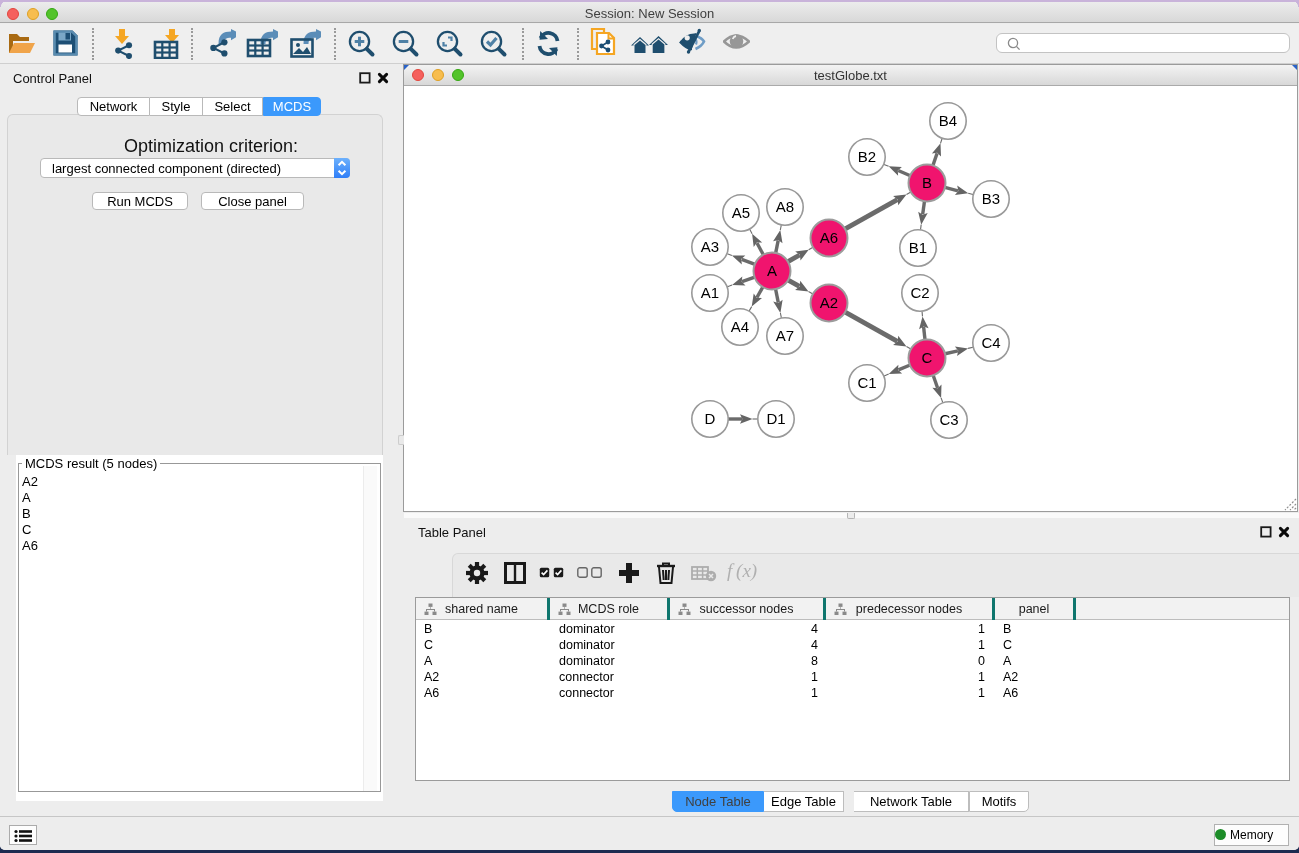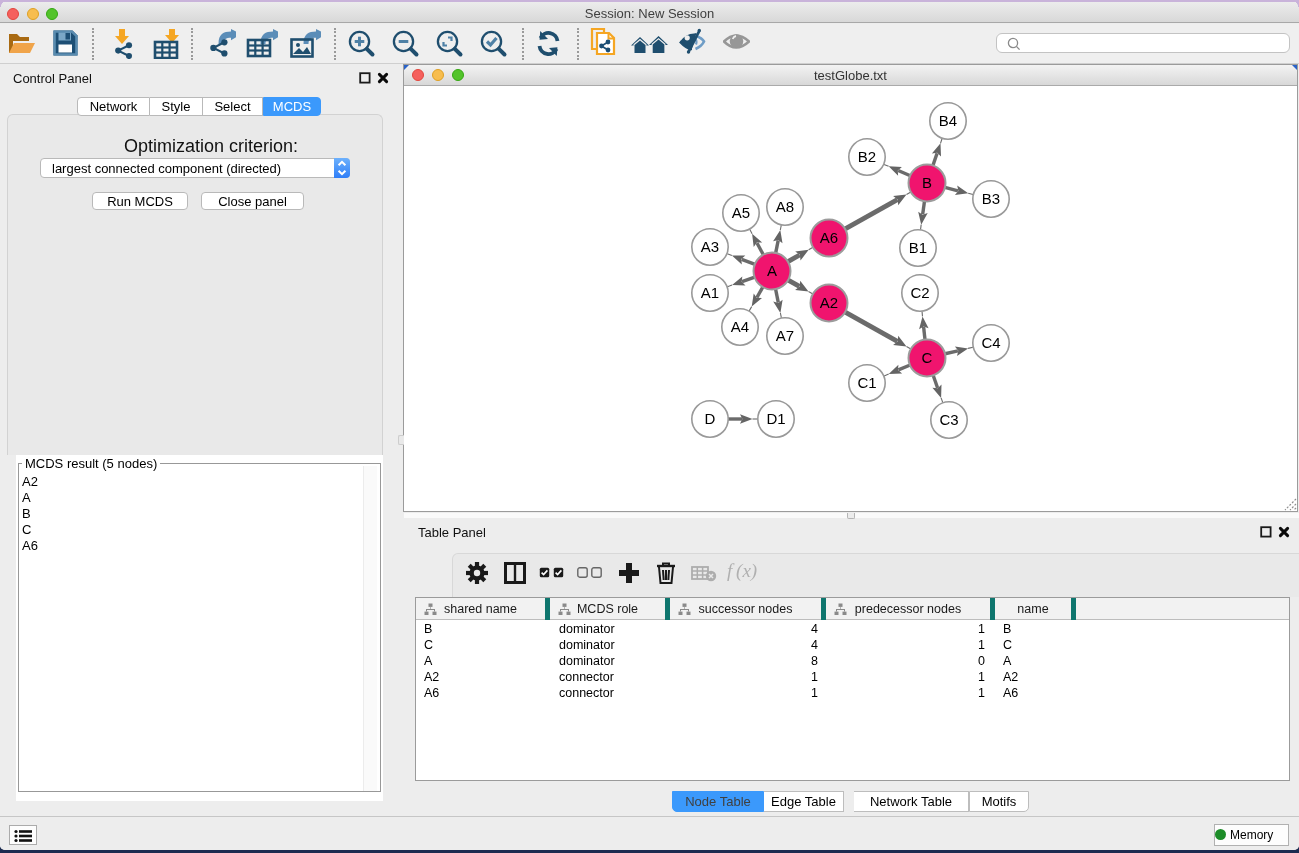--- a/index.html
+++ b/index.html
@@ -42,21 +42,21 @@
   background:linear-gradient(#f3f3f3,#d8d8d8); border-bottom:1px solid #aaa; }
 #net-canvas { position:absolute; left:0; top:22px; width:893px; height:424px; background:#fff;text-align:center; }
 
 #tp-title { position:absolute; left:418px; top:525px; font-size:13px; color:#111; }
 #tp-toolbar { position:absolute; left:411px; top:553px; width:879px; height:44px;
   background:#e9e9e9; border:1px solid #d8d8d8; border-radius:6px 6px 0 0; border-bottom:none;margin-left:41px; }
 #tp-table { position:absolute; left:415px; top:597px; width:875px; height:184px;
   background:#fff; border:1px solid #9b9b9b; }
 #tp-header { position:absolute; left:0; top:0; width:873px; height:22px; background:#f2f2f2;
   border-bottom:1px solid #bdbdbd; font-size:12.5px; color:#1a1a1a; }
-.hcell { position:absolute; top:0; height:22px; line-height:22px; text-align:center; border-right:5px solid #0f766e; }
+.hcell { position:absolute; top:0; height:22px; line-height:22px; text-align:center; border-right:3px solid #0f766e; }
 .treeic { position:absolute; left:8px; top:5px; }
 .trow { position:absolute; font-size:12.5px; color:#000; height:16px; line-height:16px; }
 .btab { position:absolute; top:791px; height:21px; line-height:20px; font-size:13px; text-align:center;
   background:#fff; border:1px solid #bdbdbd; color:#000; }
 .btab.sel { background:#3b99fc; color:#404040; border-color:#3b99fc; }
 
 #statusbar { position:absolute; left:0; top:816px; width:1299px; height:34px; background:#ededed; border-top:1px solid #c6c6c6; }
 #listbtn { position:absolute; left:9px; top:8px; width:28px; height:20px; background:#fdfdfd; border:1px solid #ababab; }
 #membtn { position:absolute; right:10px; top:7px; width:75px; height:22px; background:#fdfdfd; border:1px solid #b1b1b1; font-size:12px; line-height:21px; color:#000; }
 </style></head><body>
@@ -477,21 +477,21 @@
             </g>
           </svg>successor nodes</div>
     <div class="hcell" style="left:410px;width:169px"><svg class="treeic" width="13" height="13" viewBox="0 0 13 13">
             <g fill="#8a8a8a">
               <rect x="4.5" y="0.5" width="4" height="3.4"></rect>
               <rect x="0.5" y="8.6" width="4" height="3.4"></rect>
               <rect x="8.5" y="8.6" width="4" height="3.4"></rect>
               <path d="M6.2 3.9 L6.8 3.9 L6.8 6 L11 6 L11 8.6 L10 8.6 L10 7 L3 7 L3 8.6 L2 8.6 L2 6 L6.2 6 Z"></path>
             </g>
           </svg>predecessor nodes</div>
-    <div class="hcell" style="left:579px;width:81px">name</div>
+    <div class="hcell" style="left:579px;width:81px">panel</div>
   </div>
   <div class="trow" style="left:8px;top:23px">B</div>
 <div class="trow" style="left:143px;top:23px">dominator</div>
 <div class="trow" style="left:254px;top:23px;width:148px;text-align:right">4</div>
 <div class="trow" style="left:410px;top:23px;width:159px;text-align:right">1</div>
 <div class="trow" style="left:587px;top:23px">B</div>
 <div class="trow" style="left:8px;top:39px">C</div>
 <div class="trow" style="left:143px;top:39px">dominator</div>
 <div class="trow" style="left:254px;top:39px;width:148px;text-align:right">4</div>
 <div class="trow" style="left:410px;top:39px;width:159px;text-align:right">1</div>

